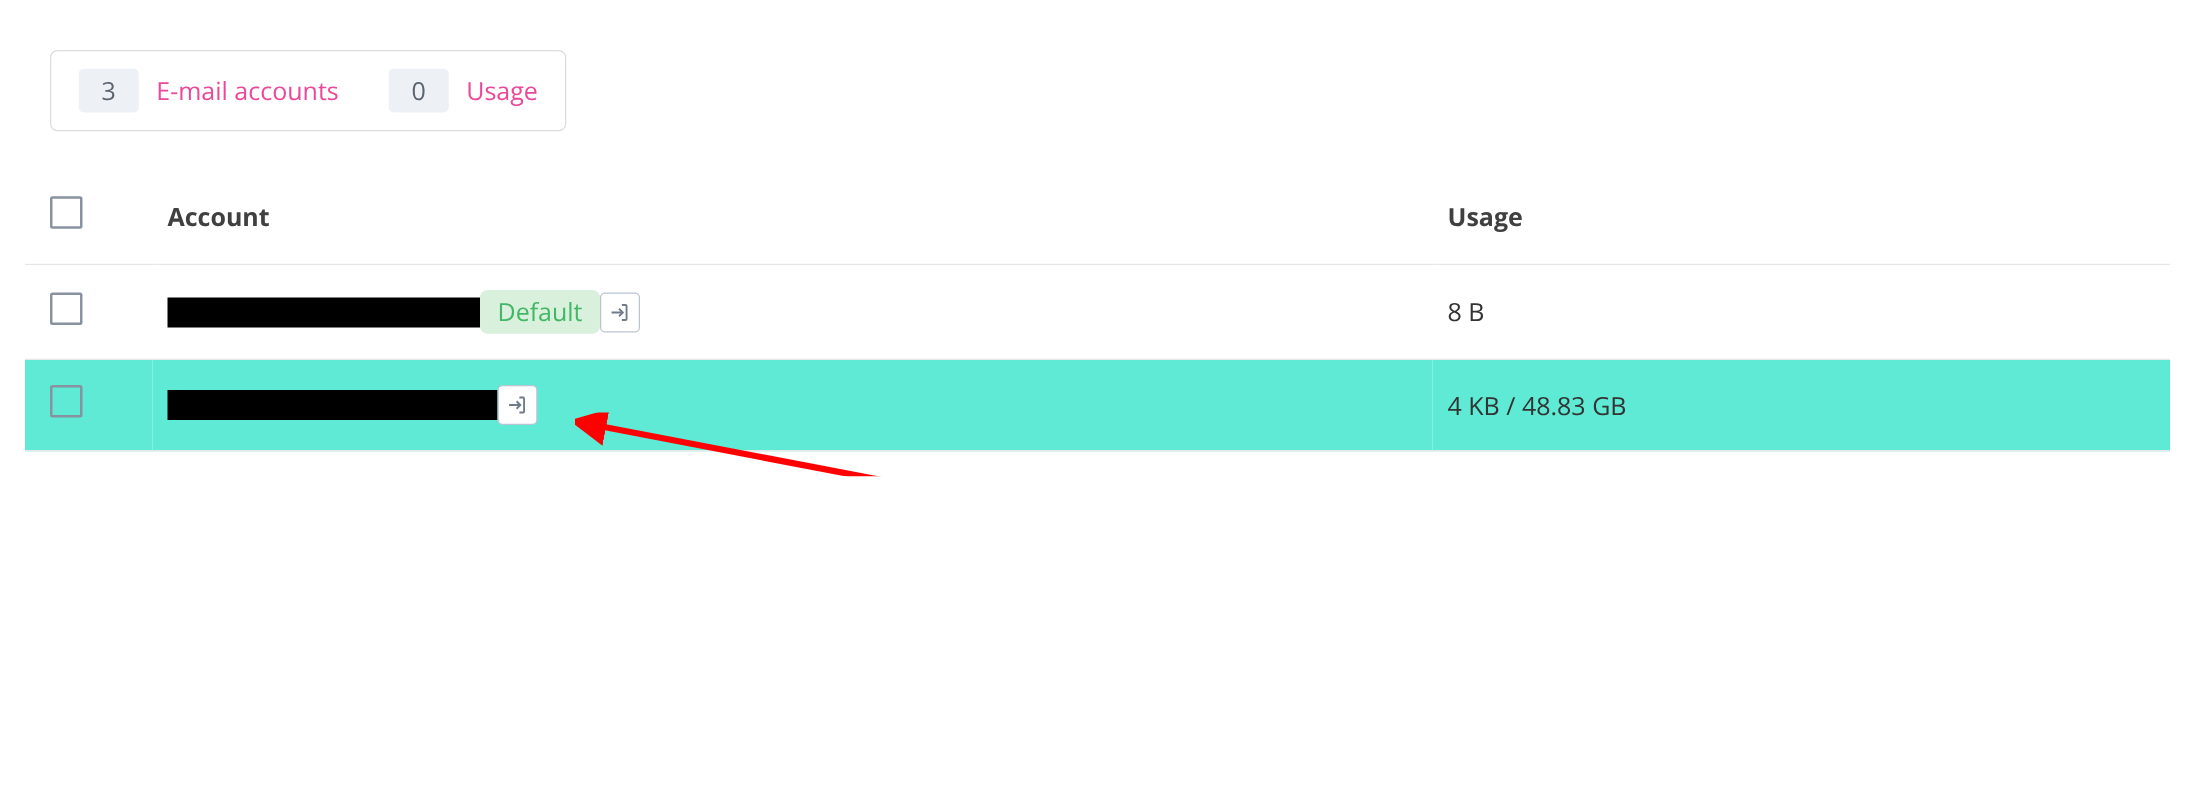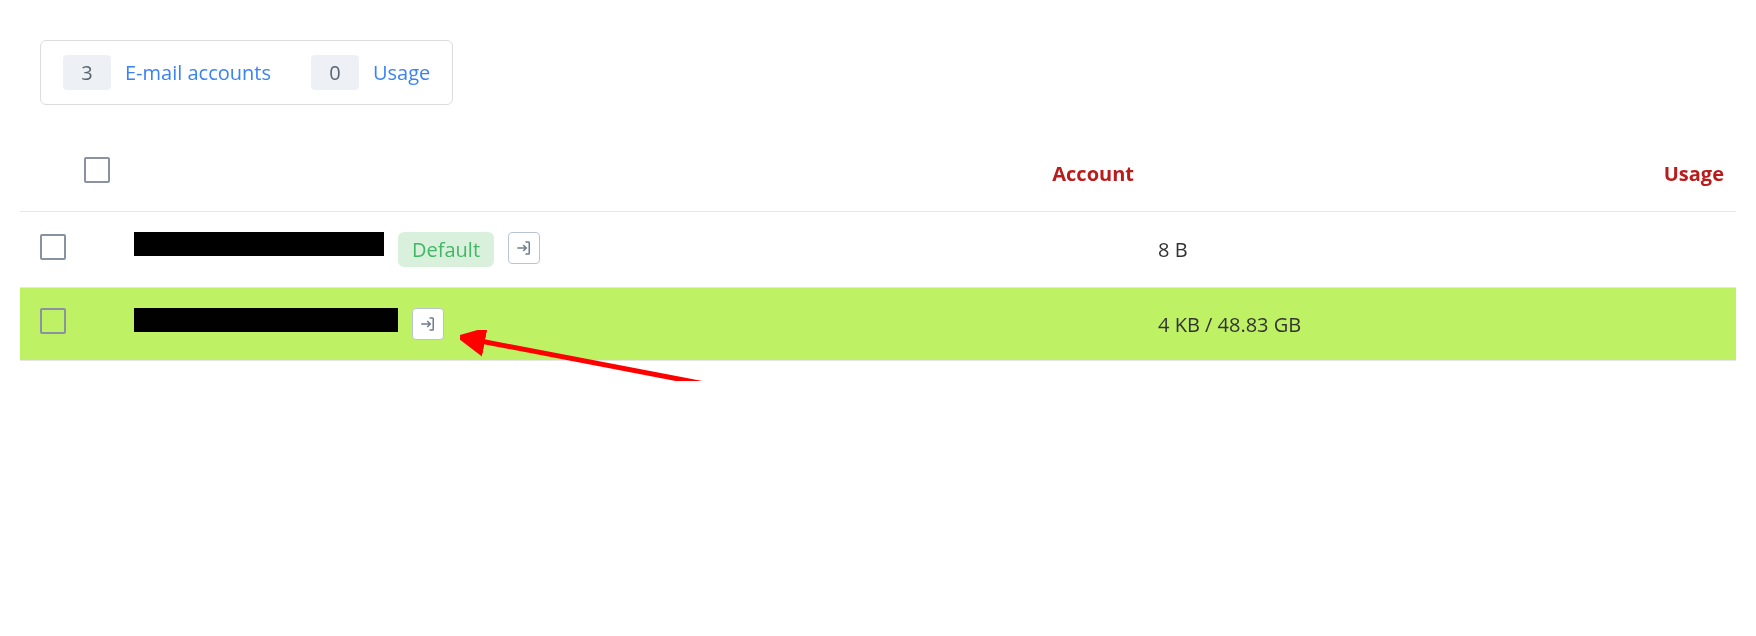--- a/index.html
+++ b/index.html
@@ -30,40 +30,39 @@
   .stat-pill {
     background: #edf1f5;
     color: #5a6570;
     padding: 4px 14px;
     border-radius: 4px;
     font-size: 20px;
     min-width: 20px;
     text-align: center;
   }
   .stat-label {
-    color: #3b82f6;
+    color: #ec4899;
     font-size: 20px;
   }
   table.email-table {
     margin-top: 36px;
     border-collapse: collapse;
     width: 100%;
   }
   table.email-table th,
   table.email-table td {
     border-bottom: 1px solid #e6e6e6;
     text-align: left;
     font-size: 20px;
     color: #333;
   }
   table.email-table thead th {
     font-weight: 700;
-    color: #b91c1c;
+    color: #404040;
     padding: 16px 12px 22px 12px;
-    text-align: right;
   }
   table.email-table tbody td {
     padding: 20px 12px;
   }
   .col-check {
     width: 70px;
     padding-left: 20px !important;
   }
   .col-account {
     width: 1000px;
@@ -73,21 +72,21 @@
   }
   .checkbox {
     width: 22px;
     height: 22px;
     border: 2px solid #8892a0;
     display: inline-block;
     border-radius: 2px;
   }
   .account-cell {
     display: flex;
-    gap: 14px;
+    align-items: center;
   }
   .redacted {
     background: #000;
     display: inline-block;
     height: 24px;
   }
   .redacted.w1 { width: 250px; }
   .redacted.w2 { width: 264px; }
   .redacted.w3 { width: 204px; }
   .default-badge {
@@ -108,21 +107,21 @@
     justify-content: center;
     color: #6f7b8c;
     background: #fff;
     cursor: pointer;
   }
   .login-icon-btn svg {
     width: 18px;
     height: 18px;
   }
   tbody tr.hover {
-    background: #bef264;
+    background: #5eead4;
   }
   .usage-text {
     color: #333;
   }
   
   .arrow {
     position: absolute;
     pointer-events: none;
   }
 </style>

